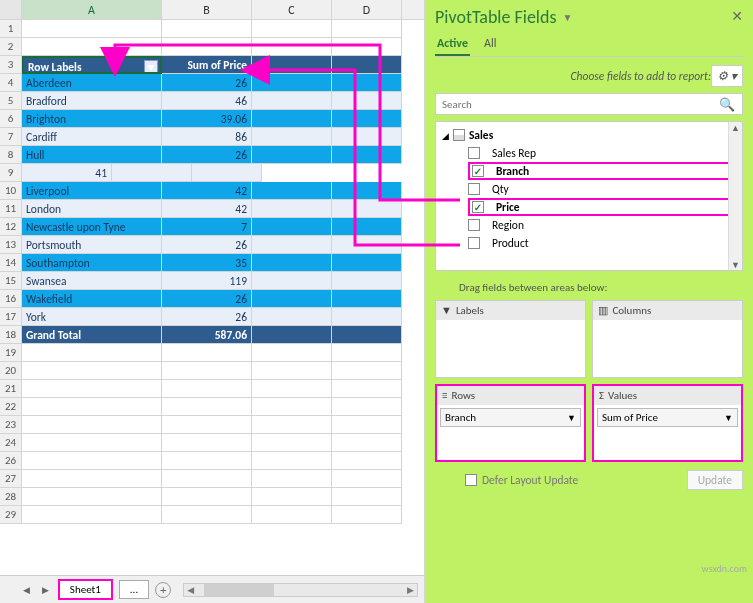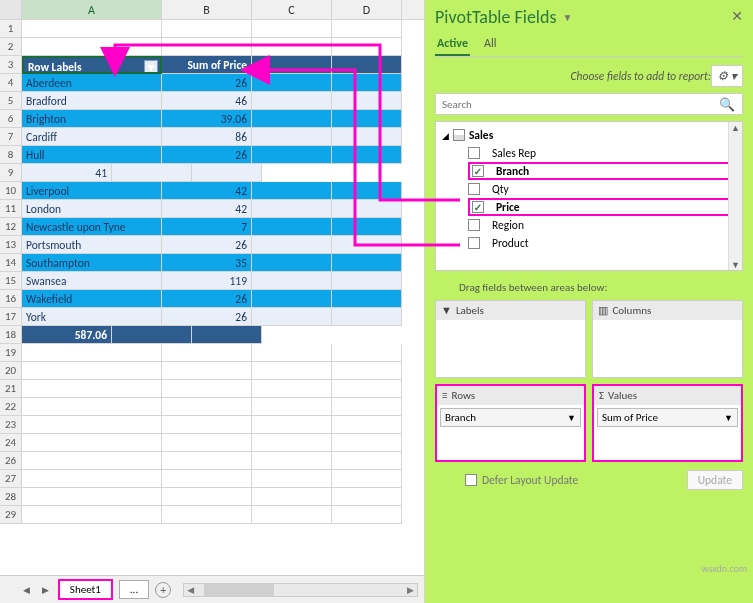--- a/index.html
+++ b/index.html
@@ -194,20 +194,21 @@
       </div>
       <div class="row">
         <div class="rn">17</div>
         <div class="cell cA pt-row-b">York</div>
         <div class="cell cB pt-row-b">26</div>
         <div class="cell cC pt-row-b"></div>
         <div class="cell cD pt-row-b"></div>
       </div>
       <div class="row">
         <div class="rn">18</div>
+        <div class="cell cA pt-total">Grand Total</div>
         <div class="cell cB pt-total">587.06</div>
         <div class="cell cC pt-total"></div>
         <div class="cell cD pt-total"></div>
       </div>
       <div class="row">
         <div class="rn">19</div>
         <div class="cell cA "></div>
         <div class="cell cB "></div>
         <div class="cell cC "></div>
         <div class="cell cD "></div>

